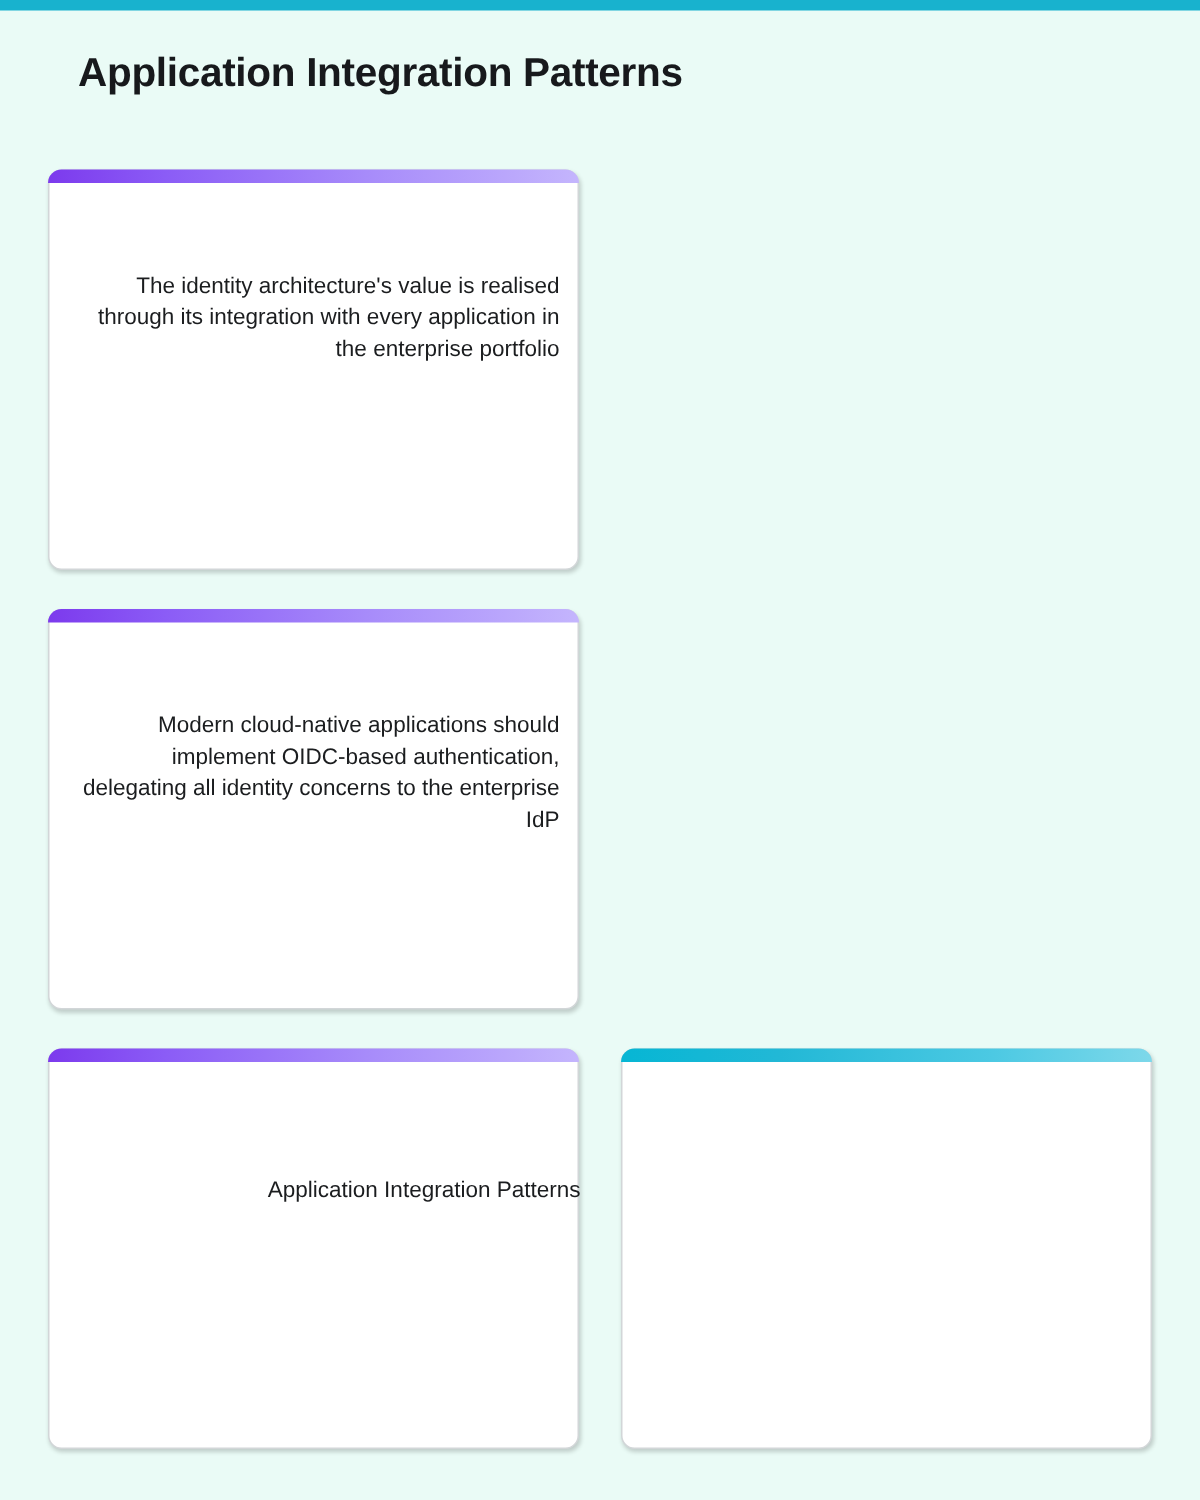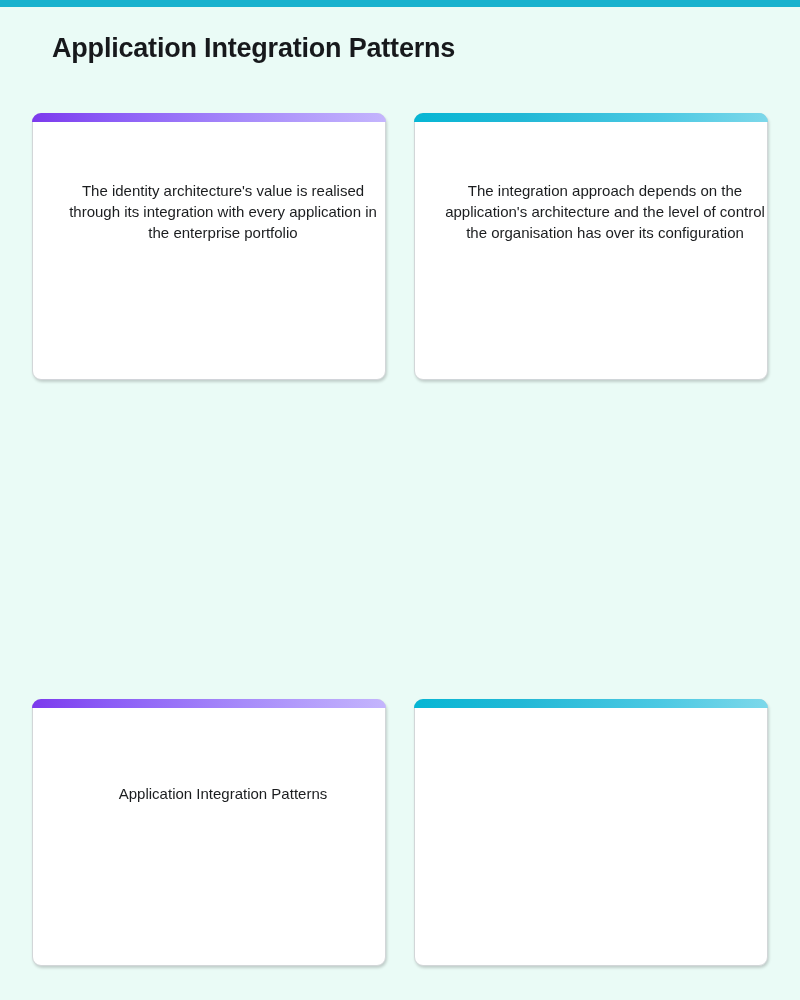--- a/index.html
+++ b/index.html
@@ -78,25 +78,25 @@
     background: linear-gradient(90deg, #7c3aed 0%, #8b5cf6 22%, #a78bfa 60%, #c4b5fd 100%);
   }
 
   .card.right .cap {
     background: linear-gradient(90deg, #06b6d4 0%, #22b8d6 30%, #4cc9e3 70%, #7dd8ea 100%);
   }
 
   
   .card-text {
     position: absolute;
-    left: 13px;
+    left: 0;
     top: 66px;
     width: 354px;
     padding: 0 14px;
-    text-align: center;
+    text-align: right;
     font-size: 15px;
     line-height: 21px;
     color: #1b1d1f;
   }
 
   
   .card-text.overflow {
     white-space: nowrap;
     padding: 0;
     overflow: visible;
@@ -114,27 +114,27 @@
 
 <h1 class="page-title">Application Integration Patterns</h1>
 
 <div class="grid">
 
   <div class="row">
     <div class="card left">
       <div class="cap"></div>
       <div class="card-text">The identity architecture's value is realised through its integration with every application in the enterprise portfolio</div>
     </div>
-    <div class="card right">
-      <div class="cap"></div>
-      <div class="card-text">The integration approach depends on the application's architecture and the level of control the organisation has over its configuration</div>
-    </div>
   </div>
 
   <div class="row">
+    <div class="card left">
+      <div class="cap"></div>
+      <div class="card-text">Modern cloud-native applications should implement OIDC-based authentication, delegating all identity concerns to the enterprise IdP</div>
+    </div>
   </div>
 
   <div class="row">
     <div class="card left">
       <div class="cap"></div>
       <div class="card-text overflow">
         <span class="line">Application Integration Patterns</span>
       </div>
     </div>
     <div class="card right">

